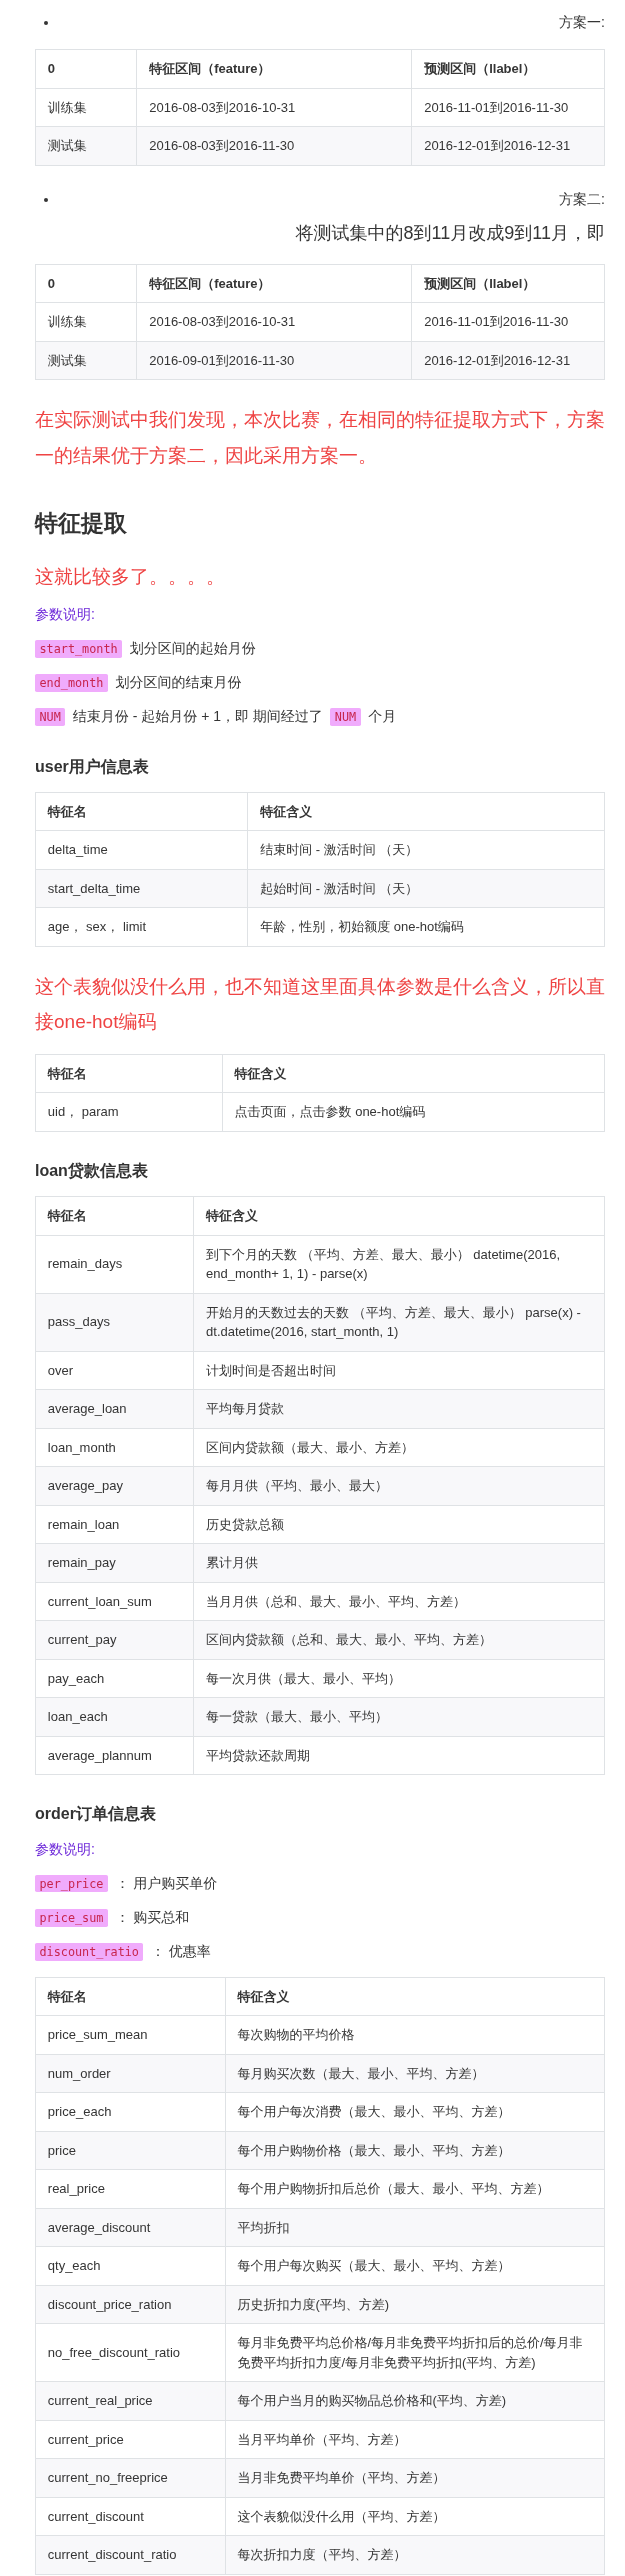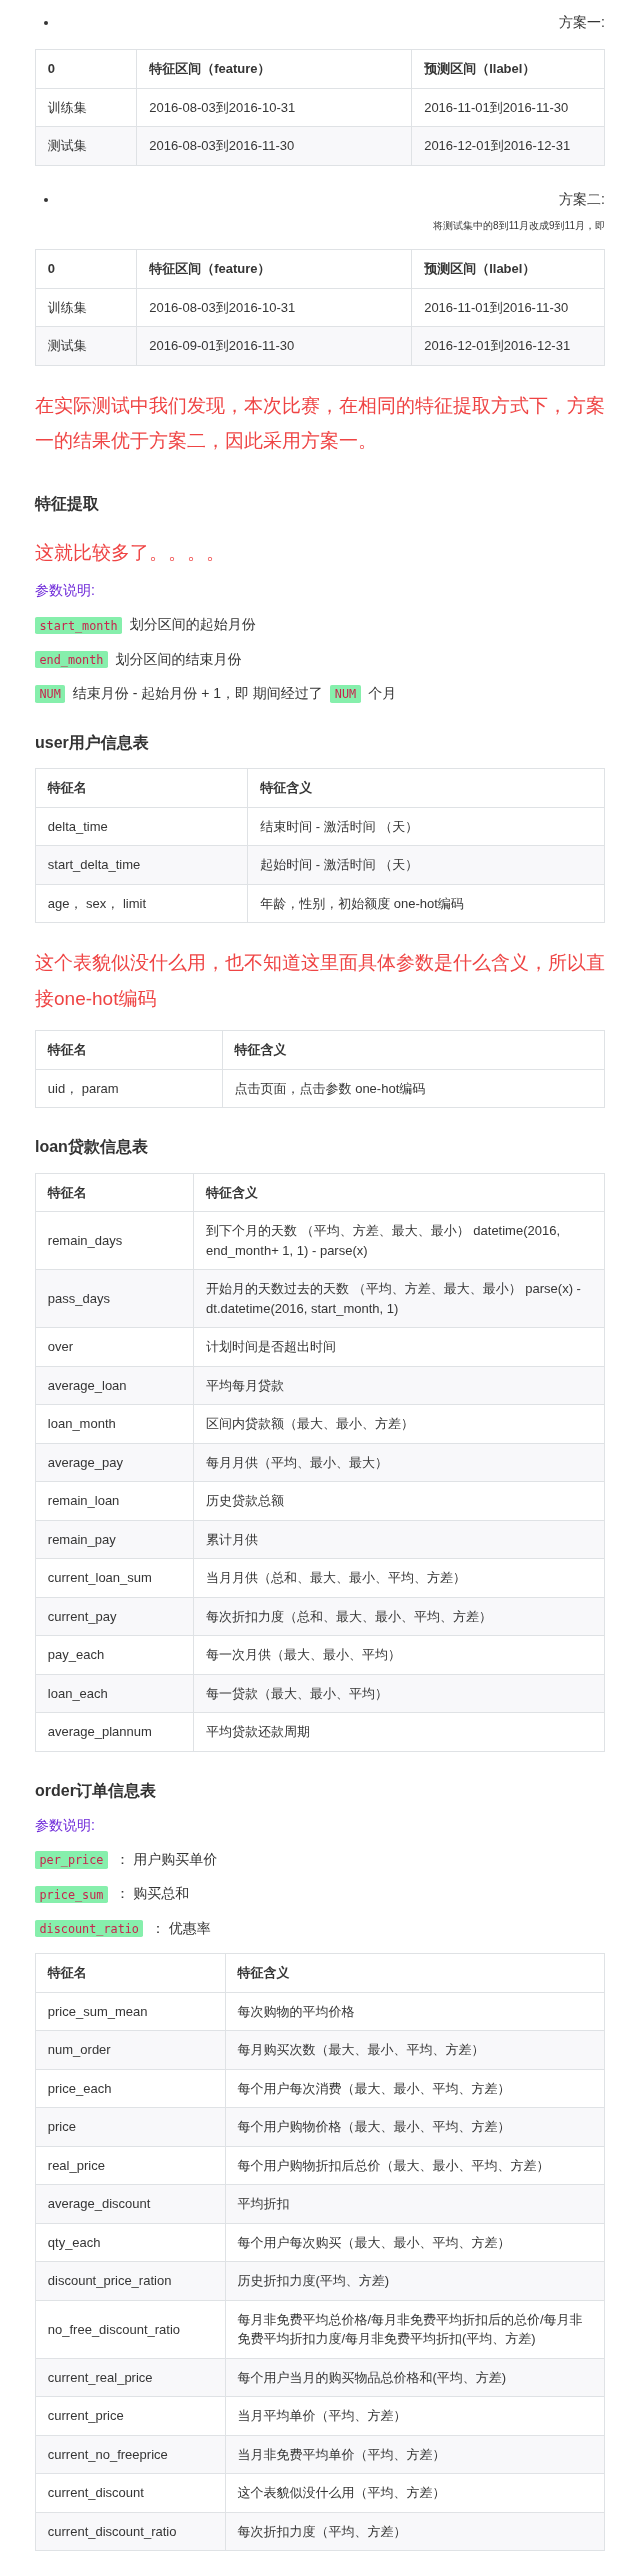--- a/index.html
+++ b/index.html
@@ -5,25 +5,25 @@
   html,body{margin:0;padding:0;background:#ffffff;}
   body{
     width:626px;min-height:2576px;position:relative;
     font-family:"Liberation Sans","DejaVu Sans",sans-serif;
     color:#353535;
   }
   .content{padding:7.3px 21px 27px 35px;}
 
   ul.plan-list{margin:1.8px 0 12.7px;padding-left:23.6px;text-align:right;}
   li.plan-item{font-size:14px;line-height:1.7;color:#353535;margin:3.6px 0;}
-  .plan-note{font-size:10px;line-height:1.8;margin:5.5px 0 0;}
+  .plan-note{font-size:18px;line-height:1.8;margin:5.5px 0 0;}
 
   p.para{font-size:19px;line-height:1.85;margin:12.7px 0;color:#ef4444;}
 
-  h2.doc-h2{font-size:16px;font-weight:bold;color:#333;margin:36px 0 20px;line-height:1.3;}
+  h2.doc-h2{font-size:23px;font-weight:bold;color:#333;margin:36px 0 20px;line-height:1.3;}
   h3.doc-h3{font-size:16px;font-weight:bold;color:#333;margin:29px 0 12.7px;line-height:1.3;}
 
   table{border-collapse:collapse;width:100%;margin:14.5px 0 22px;font-size:13px;table-layout:fixed;}
   th,td{
     border:0.9px solid #dfe2e5;padding:9px 11.8px;text-align:left;
     line-height:1.5;word-wrap:break-word;color:#353535;vertical-align:middle;
   }
   th{font-weight:bold;background:#ffffff;}
   tbody tr:nth-child(even){background:#f8f8fa;}
   tbody tr:nth-child(odd){background:#ffffff;}
@@ -33,21 +33,21 @@
   table.plan-t th:nth-child(2){width:44%;}
   table.user-t th:nth-child(1){width:33%;}
   table.click-t th:nth-child(1){width:28.5%;}
   table.loan-t th:nth-child(1){width:23.5%;}
   table.order-t th:nth-child(1){width:29%;}
 
   .param-line{font-size:14px;line-height:1.6;margin:11.8px 0;color:#353535;}
   .params-label{font-size:14px;line-height:1.6;margin:9px 0 1.8px;color:#6d28d9;}
   code.inline-code{
     font-family:"DejaVu Sans Mono","Liberation Mono",monospace;
-    font-size:11.8px;color:#c7254e;background:#86efac;
+    font-size:11.8px;color:#c7254e;background:#f0abfc;
     padding:1.8px 4.5px;border-radius:1.8px;margin-right:3.6px;
   }
   strong{font-weight:normal;}
 </style>
 </head>
 <body>
 
 <div class="content">
 
   <ul class="plan-list">
@@ -205,21 +205,21 @@
         <tr>
           <td>remain_pay</td>
           <td>累计月供</td>
         </tr>
         <tr>
           <td>current_loan_sum</td>
           <td>当月月供（总和、最大、最小、平均、方差）</td>
         </tr>
         <tr>
           <td>current_pay</td>
-          <td>每次折扣力度（总和、最大、最小、平均、方差）</td>
+          <td>区间内贷款额（总和、最大、最小、平均、方差）</td>
         </tr>
         <tr>
           <td>pay_each</td>
           <td>每一次月供（最大、最小、平均）</td>
         </tr>
         <tr>
           <td>loan_each</td>
           <td>每一贷款（最大、最小、平均）</td>
         </tr>
         <tr>

